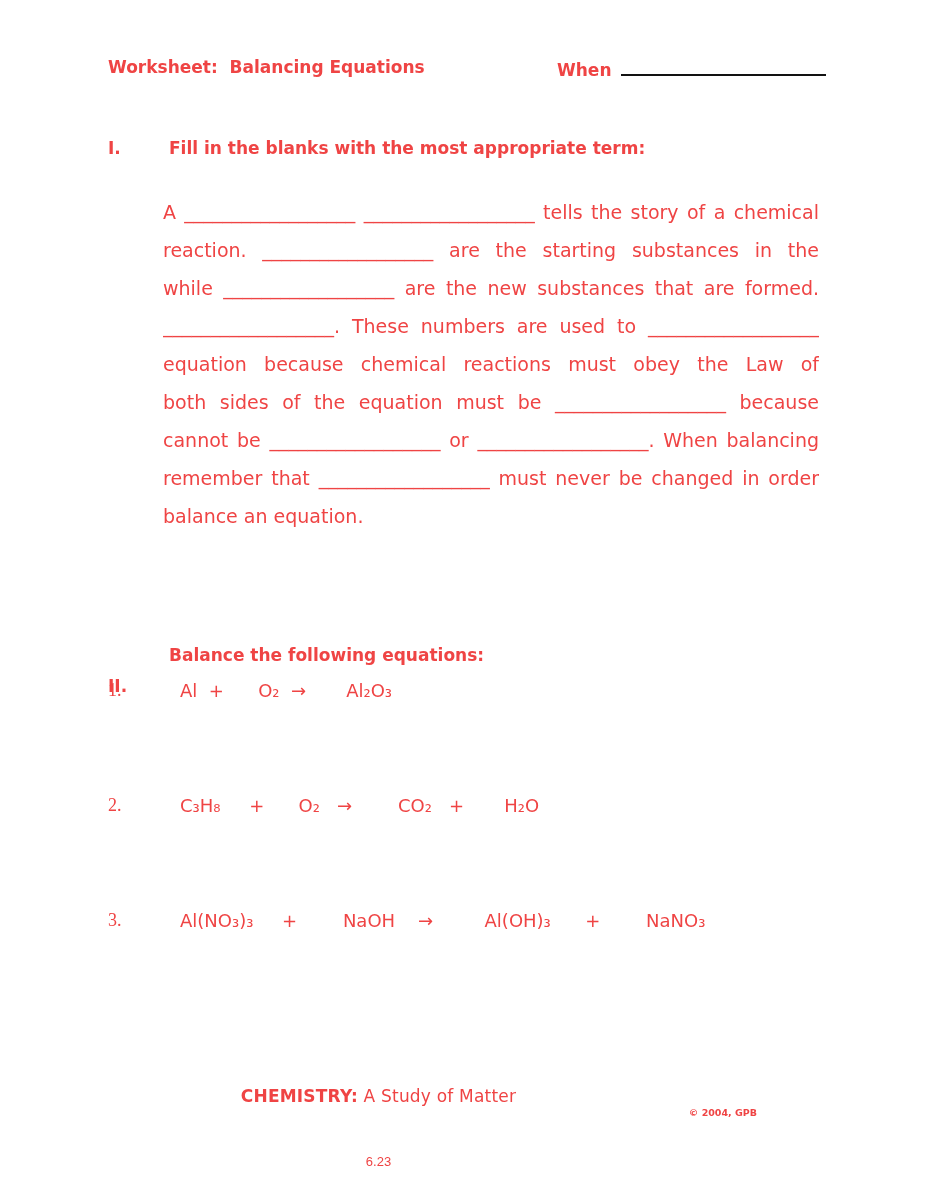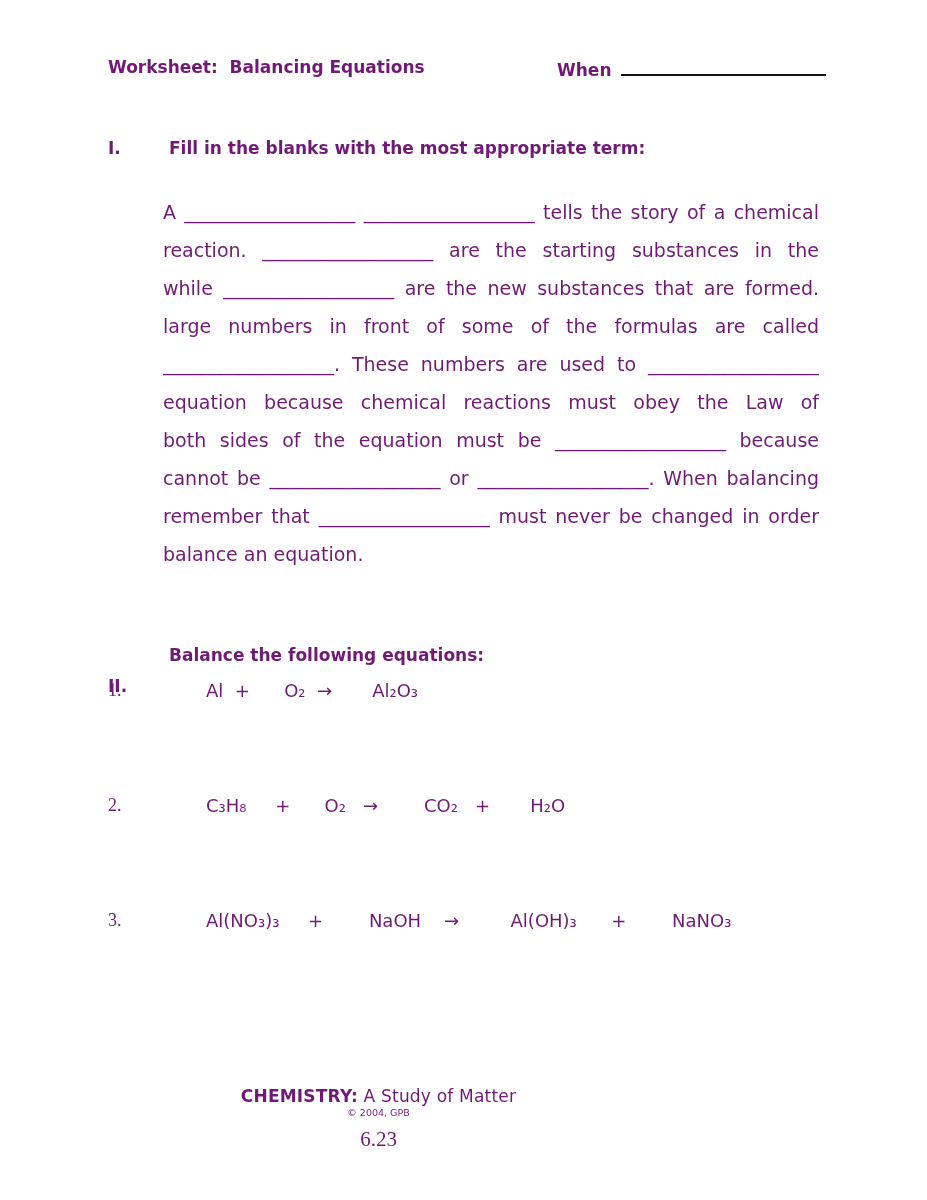--- a/index.html
+++ b/index.html
@@ -4,21 +4,21 @@
 <style>
   * { box-sizing: border-box; margin: 0; padding: 0; }
   html, body { background: #e8e8e8; }
   .page {
     position: relative;
     width: 927px;
     height: 1200px;
     margin: 0 auto;
     background: #ffffff;
     font-family: "DejaVu Sans", sans-serif;
-    color: #701a75;
+    color: #ef4444;
     overflow: hidden;
   }
   .abs { position: absolute; }
 
   
   .doc-title {
     left: 108px; top: 57px;
     font-size: 17px; font-weight: bold;
     white-space: pre;
   }
@@ -62,49 +62,47 @@
   .eq3 { top: 910px; }
   .eq-number {
     position: absolute; left: 108px; top: 0;
     font-family: "Liberation Serif", serif;
     font-size: 18px;
   }
   .eq-formula {
     position: absolute; left: 180px; top: 0;
     font-size: 18px;
     white-space: pre;
-    margin-left: 26px;
   }
 
   
   .footer { left: 0; width: 757px; text-align: center; }
   .footer-line1 { top: 1086px; font-size: 17px; letter-spacing: 0.2px; }
   .footer-series-bold { font-weight: bold; }
-  .footer-line2 { top: 1107px; font-size: 9.5px; font-weight: normal; }
-  .footer-line3 { top: 1127px; font-family: Liberation Serif, serif; font-size: 21px; }
+  .footer-line2 { top: 1107px; font-size: 9.5px; font-weight: bold; text-align: right; }
+  .footer-line3 { top: 1154px; font-family: Liberation Sans, sans-serif; font-size: 13px; }
 </style>
 </head>
 <body>
 
 <div class="page">
 
   <div class="abs doc-title">Worksheet:  Balancing Equations</div>
 
   <div class="abs name-group">
     <span class="name-label">When</span><span class="name-line"></span>
   </div>
 
   <div class="abs numeral sec1-num">I.</div>
   <div class="abs sec-heading sec1-head">Fill in the blanks with the most appropriate term:</div>
 
   <div class="abs para">
     <div class="par-line">A __________________  __________________ tells the story of a chemical</div>
     <div class="par-line">reaction. __________________ are the starting substances in the reaction</div>
     <div class="par-line">while __________________ are the new substances that are formed.  The</div>
-    <div class="par-line">large numbers in front of some of the formulas are called</div>
     <div class="par-line">__________________.  These numbers are used to __________________ the</div>
     <div class="par-line">equation because chemical reactions must obey the Law of</div>
     <div class="par-line">both sides of the equation must be __________________ because matter</div>
     <div class="par-line">cannot be __________________ or __________________.  When balancing</div>
     <div class="par-line">remember that __________________ must never be changed in order to</div>
     <div class="par-line last">balance an equation.</div>
   </div>
 
   <div class="abs numeral sec2-num">II.</div>
   <div class="abs sec-heading sec2-head">Balance the following equations:</div>

